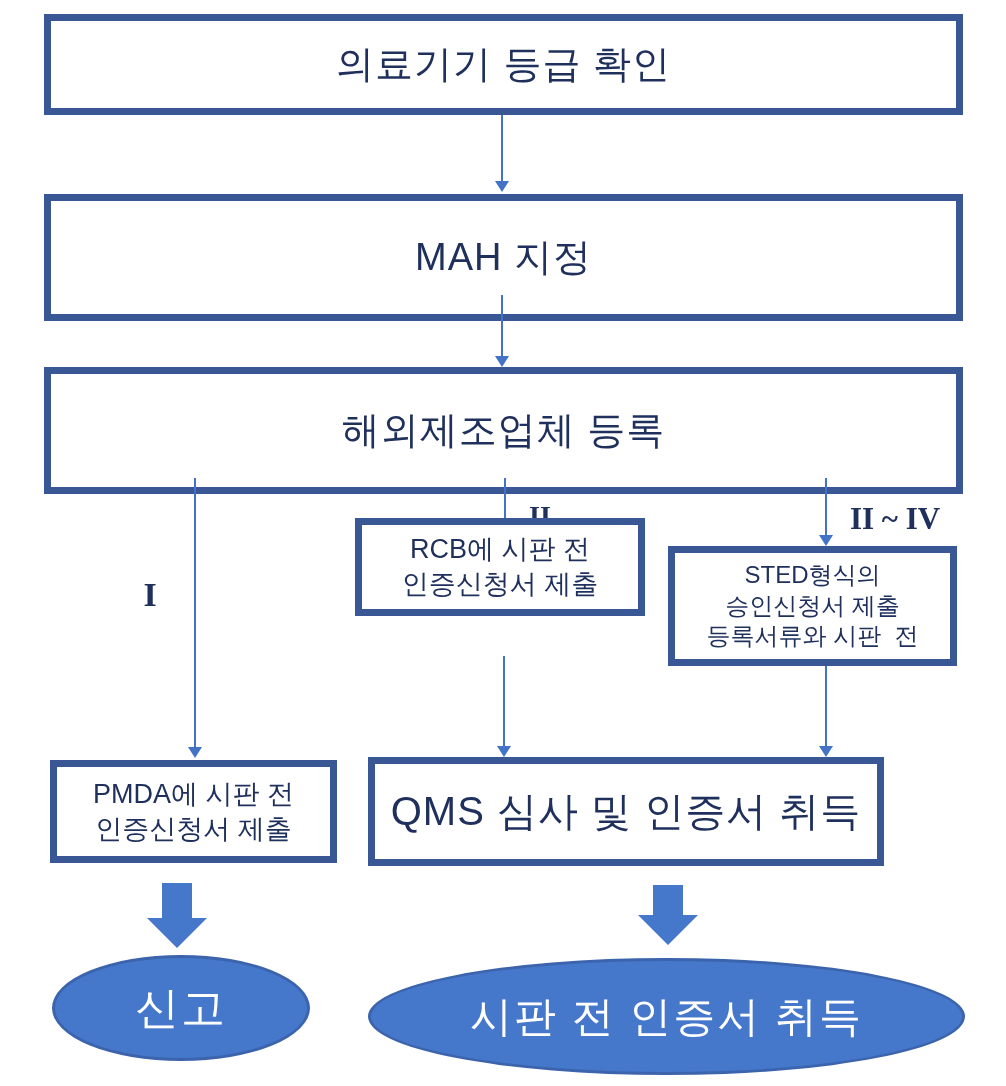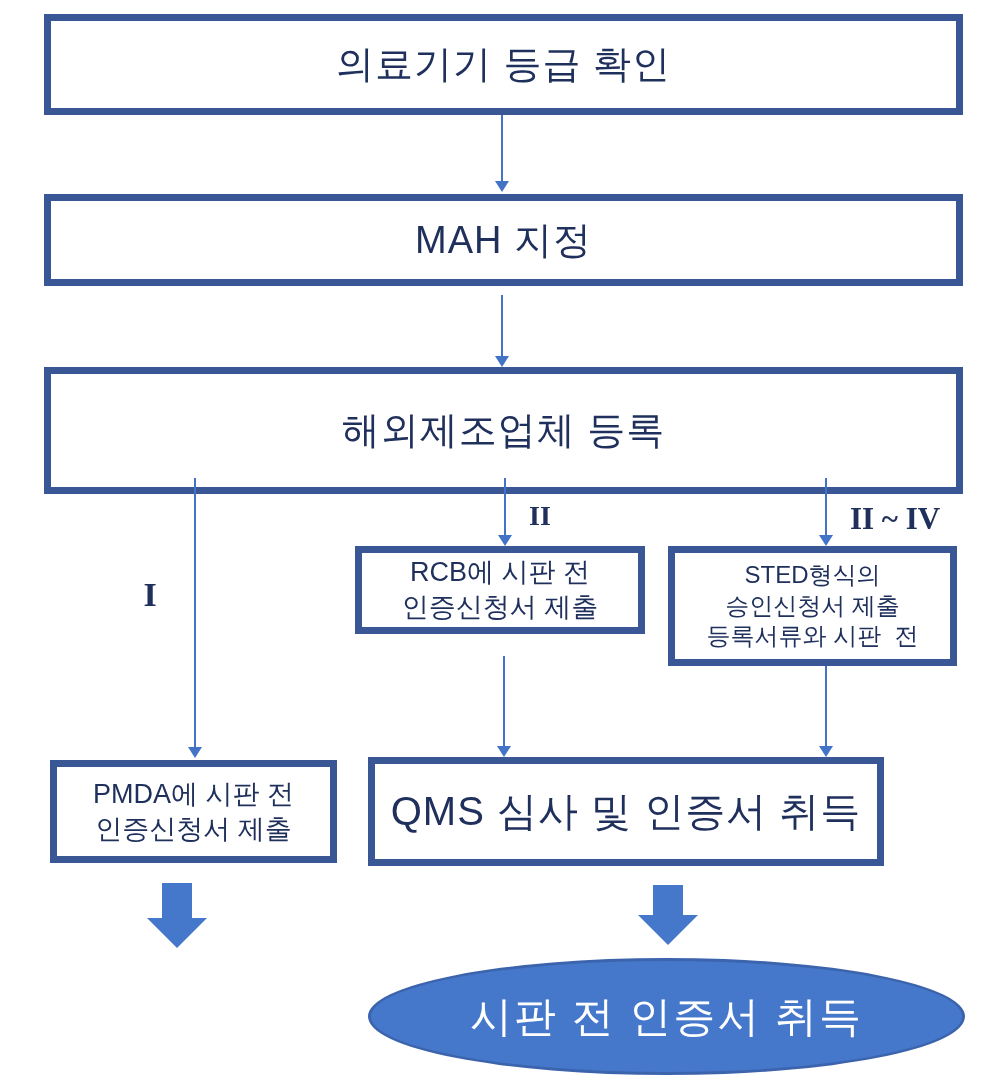--- a/index.html
+++ b/index.html
@@ -80,21 +80,21 @@
 
 <div id="canvas">
 
   <div class="box big" style="left:44px;top:14px;width:919px;height:101px;">
     <div class="line">의료기기 등급 확인</div>
   </div>
 
   <div class="vline" style="left:501px;top:115px;height:66px;"></div>
   <div class="arrow-down" style="left:495px;top:181px;"></div>
 
-  <div class="box big" style="left:44px;top:194px;width:919px;height:92px;">
+  <div class="box big" style="left:44px;top:194px;width:919px;height:127px;">
     <div class="line">MAH 지정</div>
   </div>
 
   <div class="vline" style="left:501px;top:295px;height:61px;"></div>
   <div class="arrow-down" style="left:495px;top:356px;"></div>
 
   <div class="box big" style="left:44px;top:367px;width:919px;height:127px;">
     <div class="line">해외제조업체 등록</div>
   </div>
 
@@ -103,21 +103,21 @@
   <div class="branch-label" style="left:125px;top:576px;width:50px;font-size:34px;">I</div>
 
   <div class="vline" style="left:504px;top:478px;height:57px;"></div>
   <div class="arrow-down" style="left:498px;top:535px;"></div>
   <div class="branch-label" style="left:515px;top:500px;width:50px;font-size:28px;">II</div>
 
   <div class="vline" style="left:825px;top:478px;height:57px;"></div>
   <div class="arrow-down" style="left:819px;top:535px;"></div>
   <div class="branch-label" style="left:835px;top:501px;width:120px;font-size:31px;">II ~ IV</div>
 
-  <div class="box small" style="left:355px;top:546px;width:290px;height:88px;">
+  <div class="box small" style="left:355px;top:518px;width:290px;height:98px;">
     <div class="line">RCB에 시판 전</div>
     <div class="line">인증신청서 제출</div>
   </div>
 
   <div class="box tiny" style="left:668px;top:546px;width:289px;height:120px;text-align:center;">
     <div class="line">STED형식의</div>
     <div class="line">승인신청서 제출</div>
     <div class="line">등록서류와 시판  전</div>
   </div>
 
@@ -135,18 +135,21 @@
   <div class="box qms-text" style="left:368px;top:757px;width:516px;height:109px;">
     <div class="line">QMS 심사 및 인증서 취득</div>
   </div>
 
   <div class="block-shaft" style="left:162px;top:883px;width:30px;height:36px;"></div>
   <div class="block-head" style="left:147px;top:918px;"></div>
 
   <div class="block-shaft" style="left:653px;top:885px;width:30px;height:31px;"></div>
   <div class="block-head" style="left:638px;top:915px;"></div>
 
+  <div class="terminal" style="left:52px;top:955px;width:258px;height:106px;font-size:44px;">
+    <div>신고</div>
+  </div>
 
   <div class="terminal" style="left:368px;top:958px;width:597px;height:117px;font-size:42px;">
     <div>시판 전 인증서 취득</div>
   </div>
 
 </div>
 
 </body></html>

